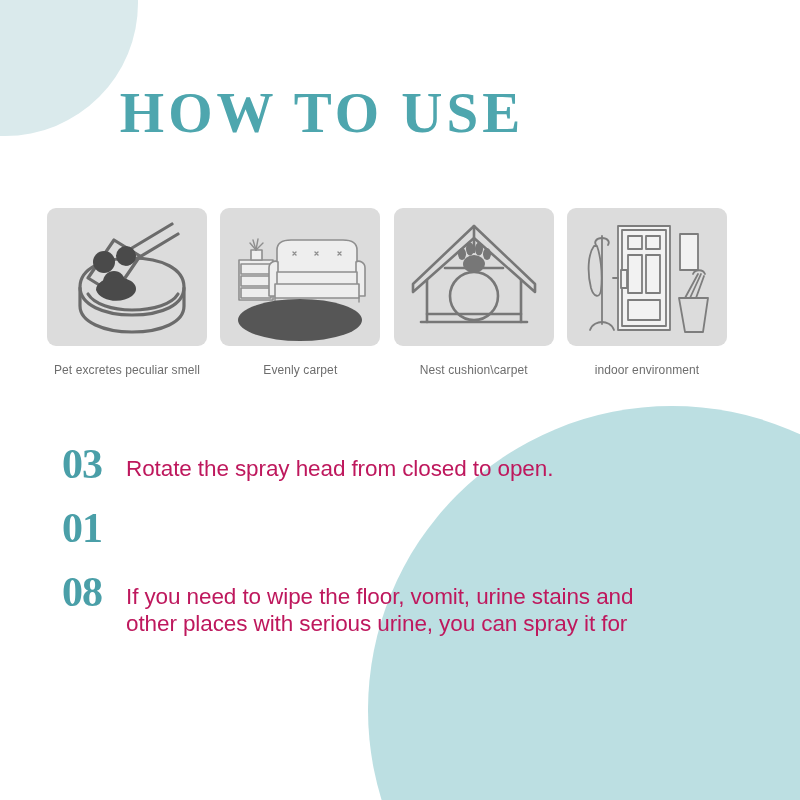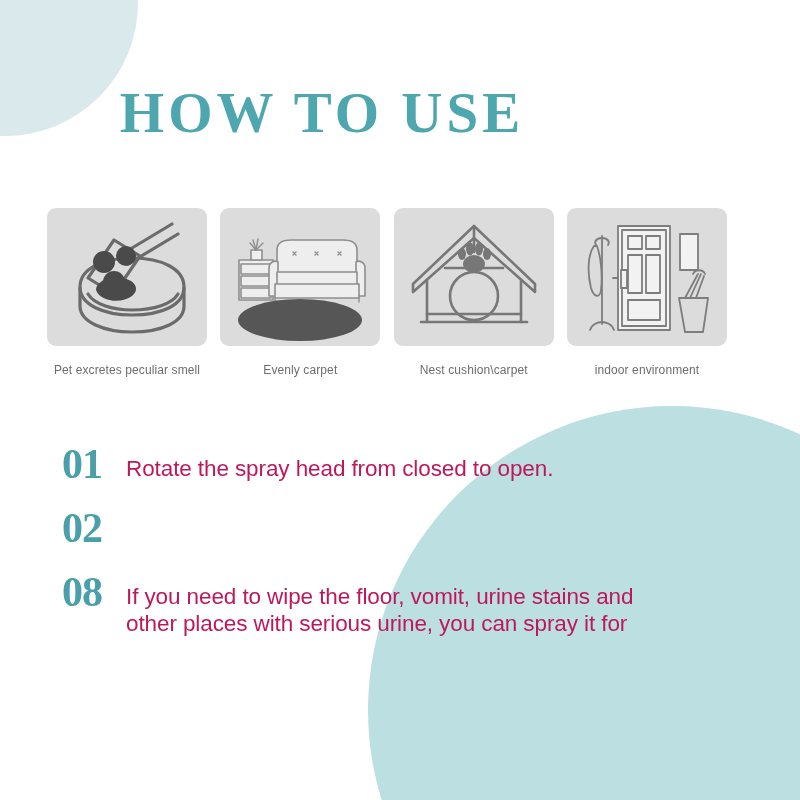--- a/index.html
+++ b/index.html
@@ -273,26 +273,26 @@
         </svg>
       </div>
       <div class="panel-caption">indoor environment</div>
     </div>
 
   </div>
 
   <div class="steps">
 
     <div class="step step-1">
+      <div class="step-num">03</div>
+      <div class="step-text">Rotate the spray head from closed to open.</div>
+    </div>
+
+    <div class="step step-2">
       <div class="step-num">01</div>
-      <div class="step-text">Rotate the spray head from closed to open.</div>
-    </div>
-
-    <div class="step step-2">
-      <div class="step-num">02</div>
     </div>
 
     <div class="step step-3">
       <div class="step-num">08</div>
       <div class="step-text">
         <span>If you need to wipe the floor, vomit, urine stains and</span>
         <span>other places with serious urine, you can spray it for</span>
       </div>
     </div>
 

